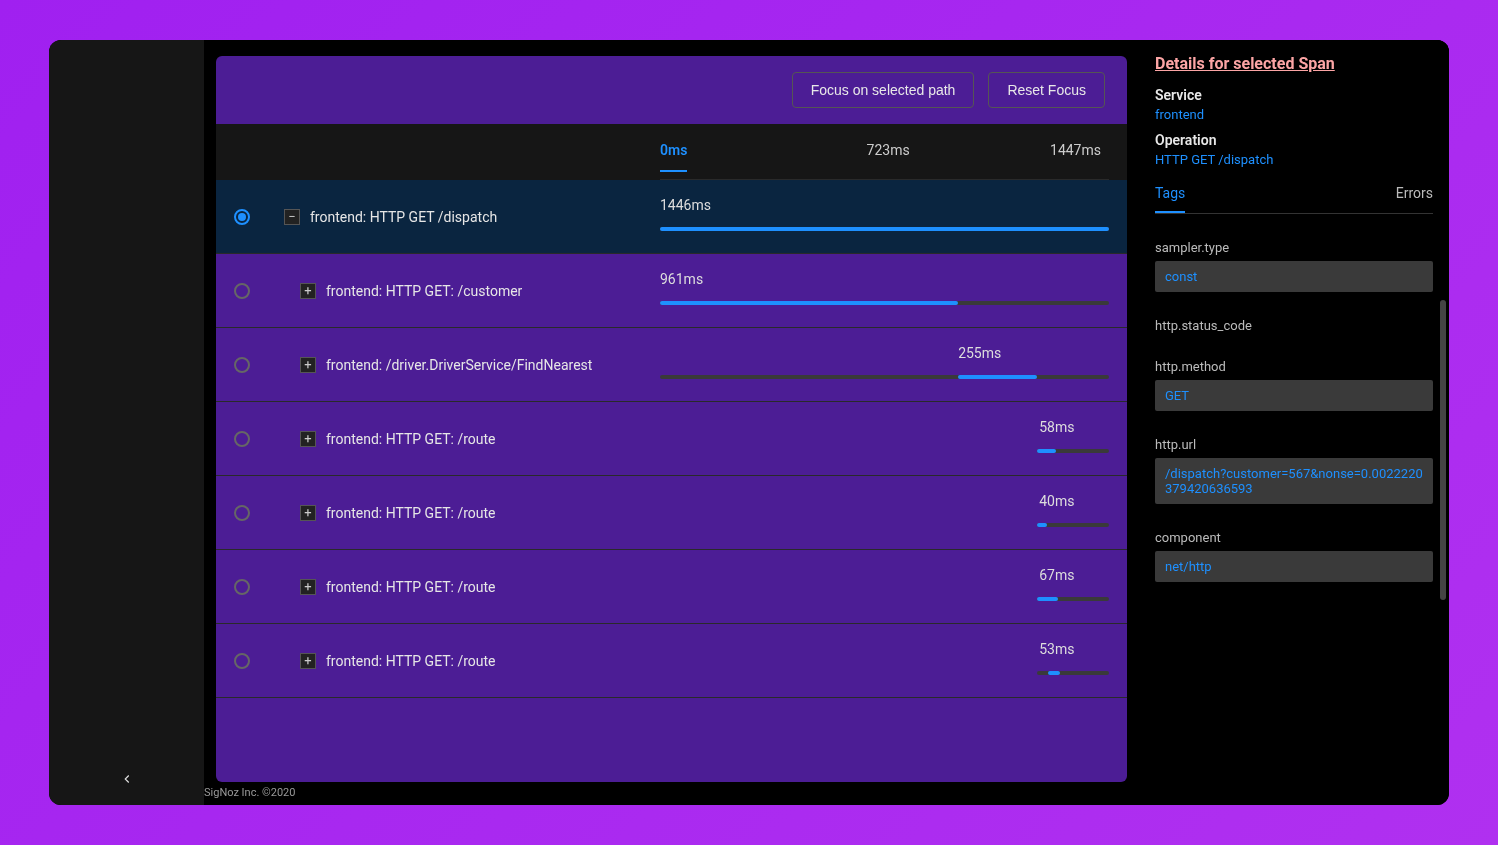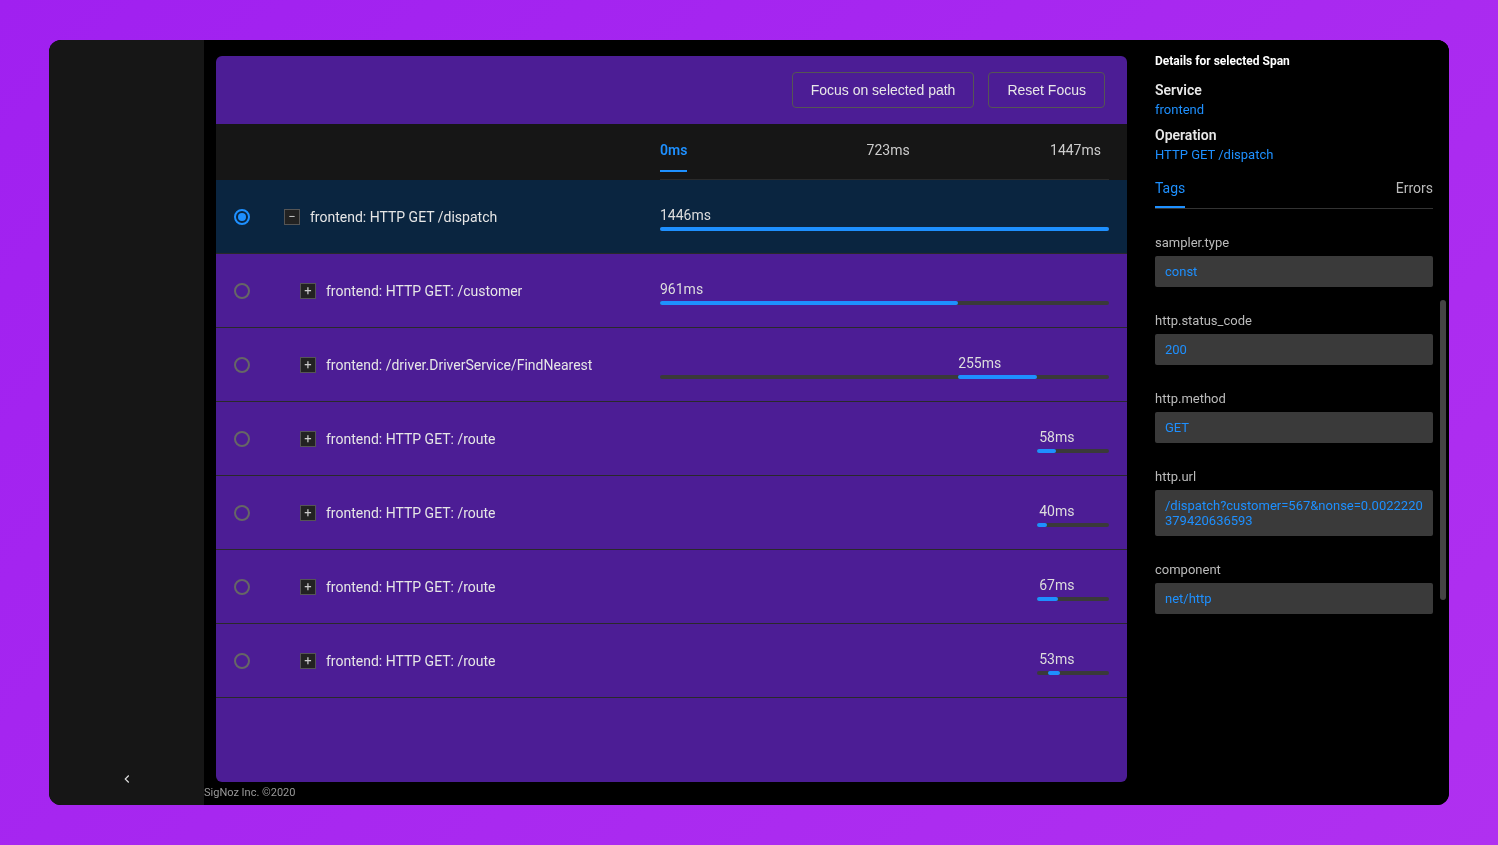--- a/index.html
+++ b/index.html
@@ -190,36 +190,37 @@
   }
   .bar-fill {
     position: absolute;
     bottom: 6px;
     height: 4px;
     background: #1e90ff;
     border-radius: 2px;
   }
   .bar-label {
     position: absolute;
-    top: 10px;
+    top: 0;
     font-size: 14px;
     color: #ddd;
   }
   .details-panel {
     width: 310px;
     flex-shrink: 0;
     padding: 14px 16px 16px 16px;
     background: #000;
     overflow-y: auto;
   }
   .details-title {
-    font-size: 12px;
+    font-size: 16px;
     font-weight: 700;
-    color: #ffffff;
+    color: #fca5a5;
     margin-bottom: 14px;
+    text-decoration: underline;
   }
   .field-label {
     font-size: 14px;
     color: #e8e8e8;
     margin-top: 10px;
     font-weight: 600;
   }
   .field-value-link {
     color: #1e90ff;
     font-size: 13px;
@@ -412,21 +413,20 @@
           <div class="tab">Errors</div>
         </div>
 
         <div id="tags-container">
             <div class="tag-group">
               <div class="tag-key">sampler.type</div>
               <div class="tag-value">const</div>
             </div>
             <div class="tag-group">
               <div class="tag-key">http.status_code</div>
-              <div class="tag-value">200</div>
             </div>
             <div class="tag-group">
               <div class="tag-key">http.method</div>
               <div class="tag-value">GET</div>
             </div>
             <div class="tag-group">
               <div class="tag-key">http.url</div>
               <div class="tag-value">/dispatch?customer=567&amp;nonse=0.0022220379420636593</div>
             </div>
             <div class="tag-group">

